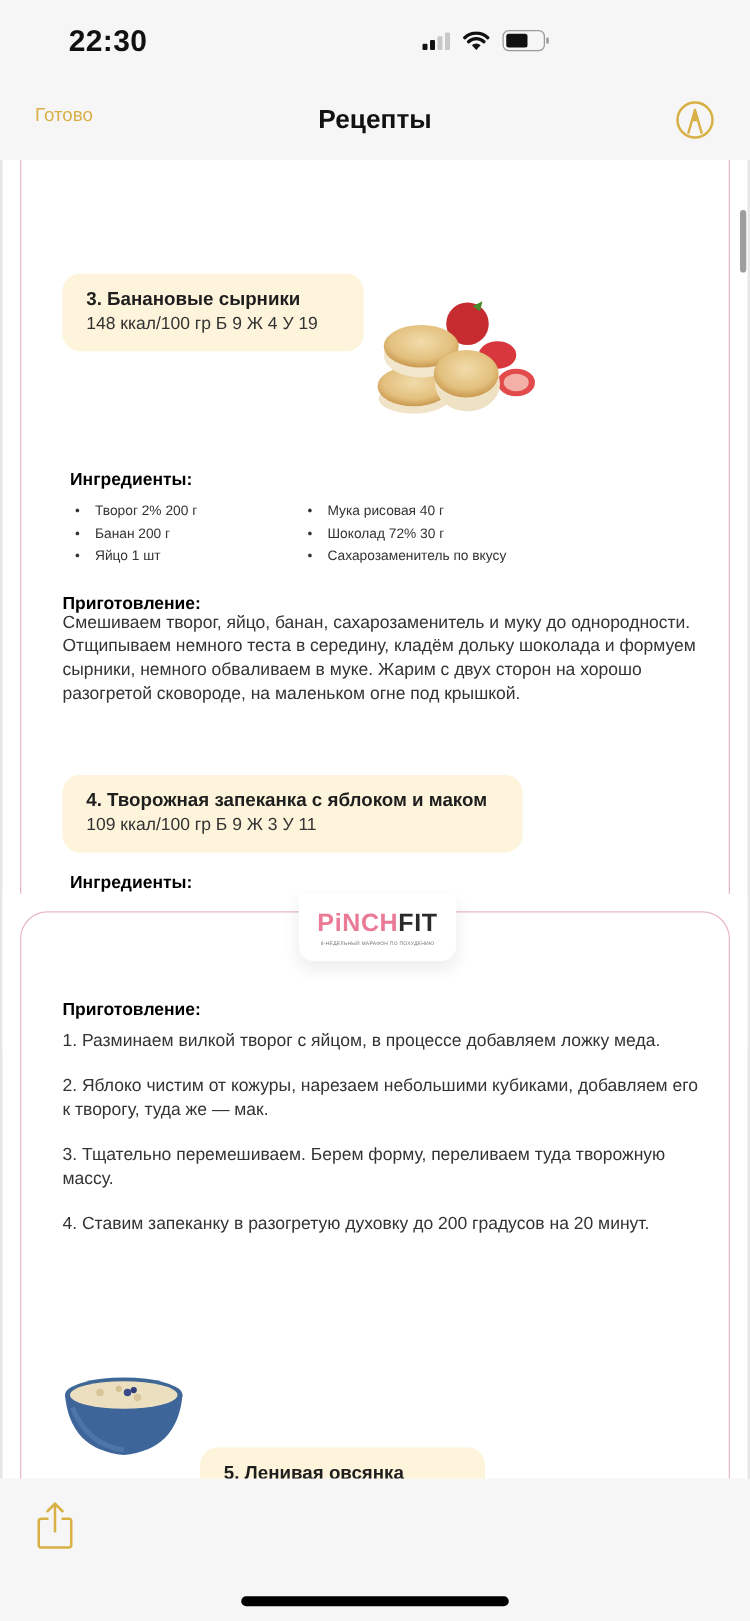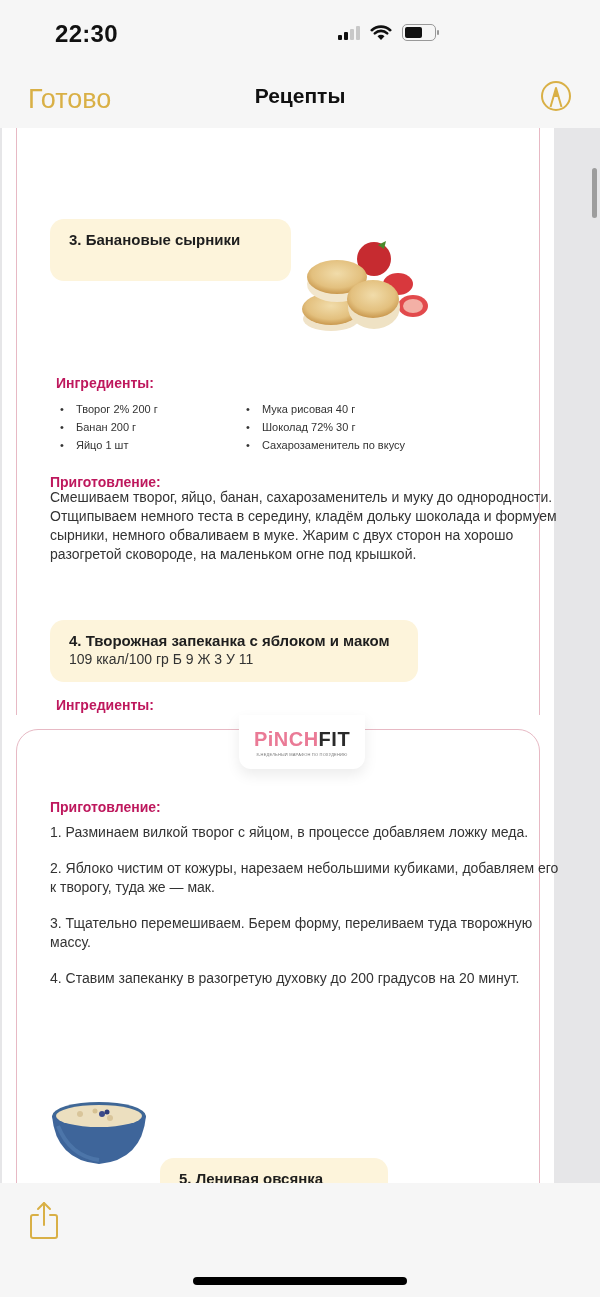--- a/index.html
+++ b/index.html
@@ -8,39 +8,39 @@
   .time { position: absolute; left: 55px; top: 20px; font-size: 24px; font-weight: 600; color: #111; letter-spacing: 0.3px; }
   .status-icons { position: absolute; right: 40px; top: 24px; display: flex; align-items: center; gap: 10px; }
   .signal { display: flex; align-items: flex-end; gap: 2px; height: 14px; }
   .signal span { width: 4px; background: #111; border-radius: 1px; }
   .signal span.dim { background: #c8c8c8; }
   .battery { width: 34px; height: 17px; border: 1.5px solid #999; border-radius: 5px; position: relative; padding: 2px; }
   .battery .fill { width: 60%; height: 100%; background: #111; border-radius: 2px; }
   .battery::after { content: ""; position: absolute; right: -4px; top: 5px; width: 2px; height: 5px; background: #999; border-radius: 1px; }
 
   .navbar { position: absolute; top: 70px; left: 0; width: 600px; height: 58px; background: #f6f6f6; }
-  .done-btn { position: absolute; left: 28px; top: 14px; font-size: 27px; color: #d9b046; font-weight: 500; }
+  .done-btn { position: absolute; left: 28px; top: 14px; font-size: 15px; color: #d9b046; font-weight: 500; }
   .nav-title { position: absolute; left: 0; right: 0; top: 14px; text-align: center; font-size: 21px; font-weight: 600; color: #111; }
   .markup-btn { position: absolute; right: 28px; top: 10px; width: 32px; height: 32px; }
 
   .viewer { position: absolute; top: 128px; left: 0; width: 600px; height: 1055px; overflow: hidden; background: #e6e6e8; }
-  .page { position: absolute; left: 2px; width: 552px; background: #fff; }
+  .page { position: absolute; left: 2px; width: 596px; background: #fff; }
   .page1 { top: -40px; height: 751px; }
   .page2 { top: 587px; height: 500px; }
   .card { position: absolute; left: 14px; right: 14px; border: 1px solid #e7b9c4; border-radius: 22px; }
   .page1 .card { top: 0; height: 738px; }
   .page2 .card { top: 14px; height: 520px; }
 
   .scrollthumb { position: absolute; right: 3px; top: 40px; width: 5px; height: 50px; background: #9d9d9d; border-radius: 3px; }
 
   .recipe-head { position: absolute; background: #fdf4db; border-radius: 14px; padding: 12px 19px; }
   .recipe-title { font-size: 15px; font-weight: 700; color: #1e1e1e; }
   .recipe-macros { font-size: 14px; color: #333; margin-top: 2px; }
 
-  .section-label { position: absolute; font-size: 14px; font-weight: 700; color: #be185d; }
+  .section-label { position: absolute; font-size: 14px; font-weight: 700; color: #000000; }
   .ing-col { position: absolute; list-style: none; font-size: 11px; color: #333; line-height: 18px; }
   .ing-col li::before { content: "•"; display: inline-block; width: 16px; color: #333; }
 
   .prep { position: absolute; font-size: 14px; color: #333; line-height: 19px; }
   .prep p { margin-bottom: 17px; }
 
   .img-syrniki { position: absolute; left: 268px; top: 141px; width: 196px; height: 104px; }
   .img-oats { position: absolute; left: 48px; top: 383px; width: 98px; height: 70px; }
 
   .logo-badge { position: absolute; left: 237px; top: 0; width: 126px; height: 54px; background: #fff; border-radius: 0 0 12px 12px; box-shadow: 0 6px 14px rgba(0,0,0,0.08); text-align: center; padding-top: 14px; }
@@ -86,20 +86,21 @@
   </svg>
 </div>
 
 <div class="viewer">
 
   <div class="page page1">
     <div class="card"></div>
 
     <div class="recipe-head" style="left:48px; top:131px; width:241px; height:62px;">
       <div class="recipe-title">3. Банановые сырники</div>
+      <div class="recipe-macros">148  ккал/100 гр Б 9 Ж 4 У 19</div>
     </div>
     <svg class="img-syrniki" viewBox="0 0 196 104">
       <defs>
         <radialGradient id="cake" cx="50%" cy="40%" r="60%">
           <stop offset="0%" stop-color="#f1dcaa"></stop>
             <stop offset="70%" stop-color="#e3c07e"></stop>
             <stop offset="100%" stop-color="#c9984e"></stop>
         </radialGradient>
       </defs>
       <ellipse cx="104" cy="30" rx="17" ry="17" fill="#c62b30"></ellipse>

